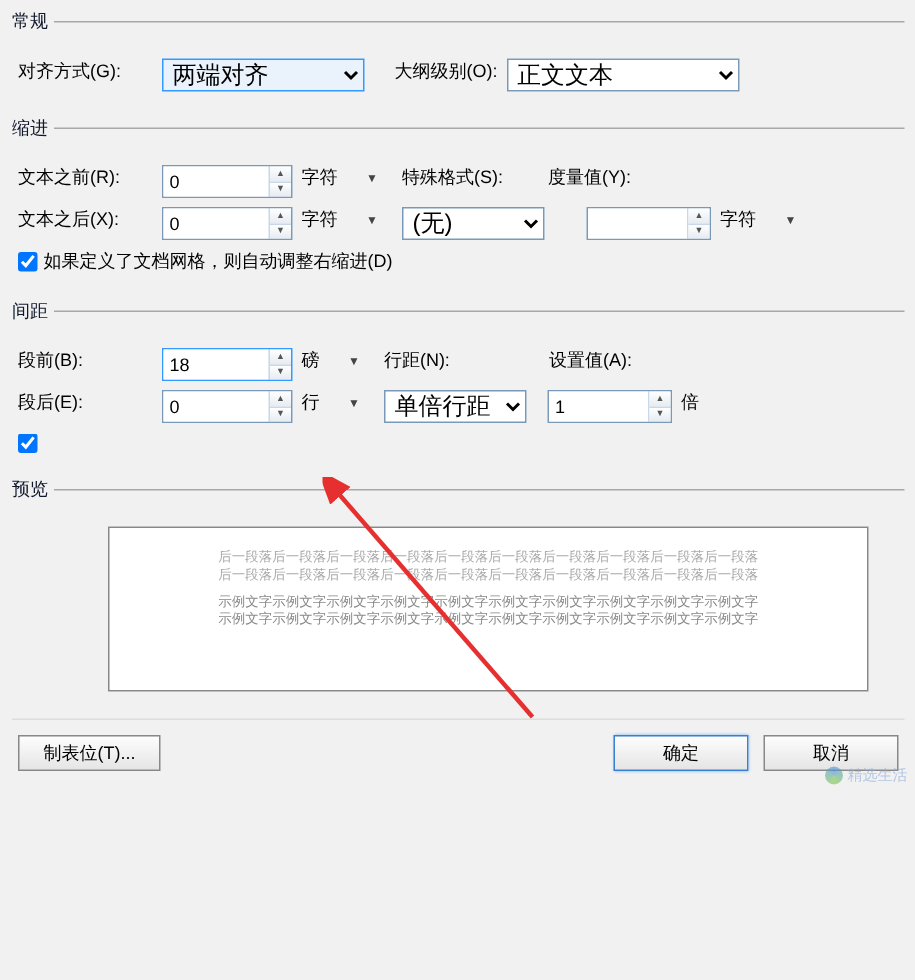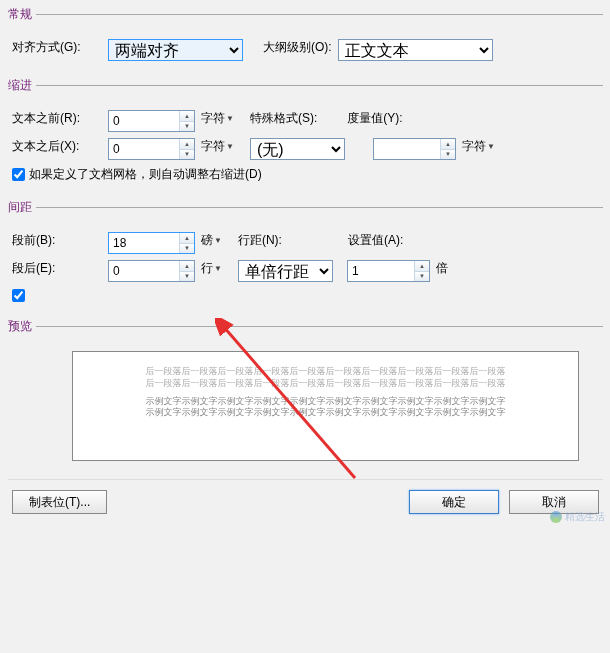--- a/index.html
+++ b/index.html
@@ -1,30 +1,30 @@
 <!DOCTYPE html>
 <html><head>
 <meta charset="utf-8">
 <style>
 body{margin:0;font-family:"Microsoft YaHei",SimSun,sans-serif;font-size:12px;background:#f1f1f1;color:#000}
 .dialog{width:595px;background:#f1f1f1;border-right:1px solid #aaa;padding:0 8px 8px 8px;position:relative}
 fieldset{border:none;border-top:1px solid #a8a8a8;margin:6px 0 0 0;padding:10px 4px 4px 4px}
-legend{padding:0 4px 0 0;font-size:12px;color:#701a75;margin-left:-4px}
+legend{padding:0 4px 0 0;font-size:12px;color:#0f172a;margin-left:-4px}
 .row{display:flex;align-items:flex-start;margin:6px 0;gap:6px}
 .lbl{display:inline-block}
 .w90{width:90px}
 select{height:22px;border:1px solid #7a99b8;background:#fff;font-size:16px;padding:0 2px}
 select.sel-wide{width:135px}
 select.sel-mid{width:95px}
 .spinner{display:inline-flex;border:1px solid #7a99b8;height:20px;background:#fff}
 .spinner input{border:none;width:62px;padding:0 4px;font-size:12px;outline:none}
 .spinbtns{display:flex;flex-direction:column;width:14px;border-left:1px solid #c8d8e8}
 .spinbtns span{flex:1;display:flex;align-items:center;justify-content:center;font-size:6px;color:#555;background:linear-gradient(#fefefe,#e6ecf2);cursor:pointer;line-height:1}
 .spinbtns span:first-child{border-bottom:1px solid #c8d8e8}
-.unit-dd{display:inline-flex;align-items:center;gap:1px;cursor:pointer}
+.unit-dd{display:inline-flex;align-items:center;gap:19px;cursor:pointer}
 .unit-dd .dd{font-size:8px;color:#444}
 input[type=radio]{margin:0 3px 0 0;vertical-align:middle}
 input[type=checkbox]{margin:0 4px 0 0;vertical-align:middle}
 .radio-label{display:inline-flex;align-items:center;margin-right:30px}
 .hi{border:1px solid #3399ff;background:#eaf3fc}
 .preview-box{border:1px solid #888;background:#fff;margin:6px 20px 10px 60px;padding:14px 10px;height:80px;color:#aaa;font-size:9px;line-height:1.3;overflow:hidden;text-align:center}
 .bottom-bar{display:flex;padding:10px 4px 6px 4px;gap:10px;align-items:center;border-top:1px solid #ddd;margin-top:4px}
 .btn{height:24px;border:1px solid #888;background:linear-gradient(#fdfdfd,#e5e5e5);padding:0 16px;font-size:12px;cursor:pointer}
 .btn.primary{border:1px solid #3b7fd0;box-shadow:0 0 2px #6bb0f5}
 .spacer{flex:1}

